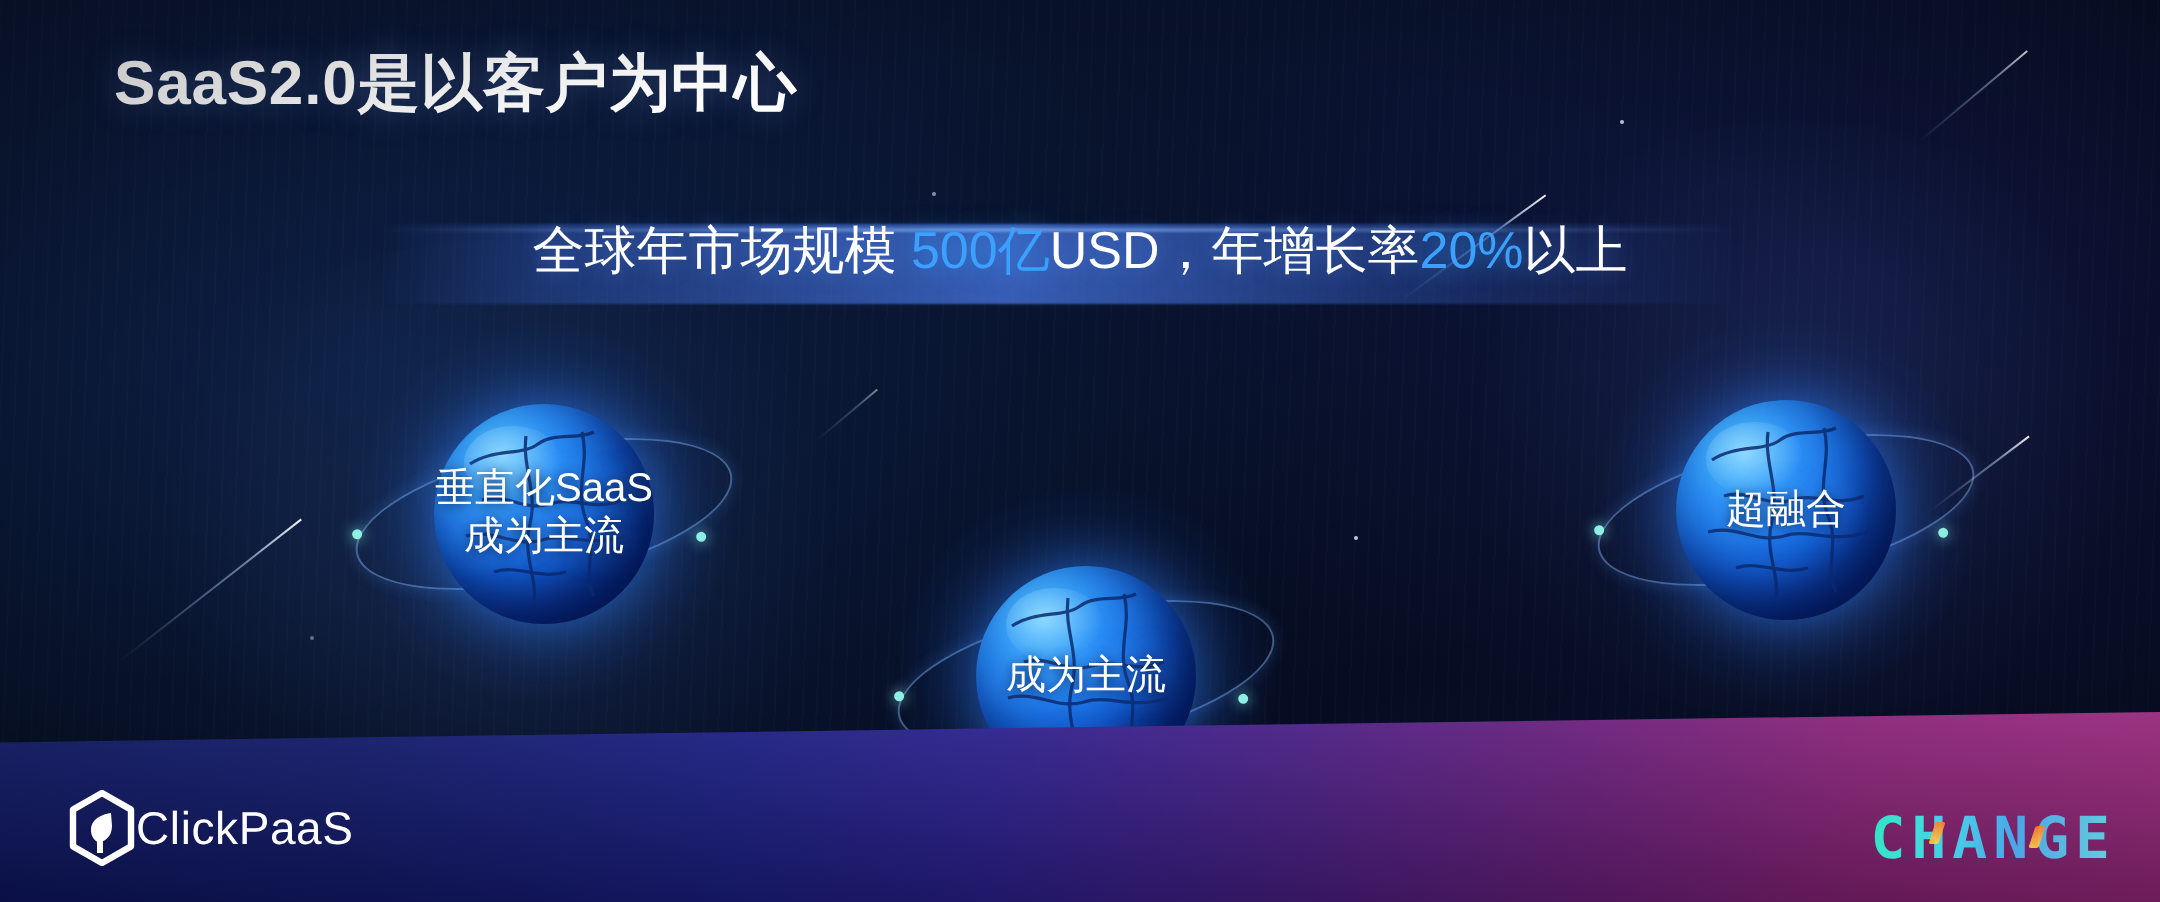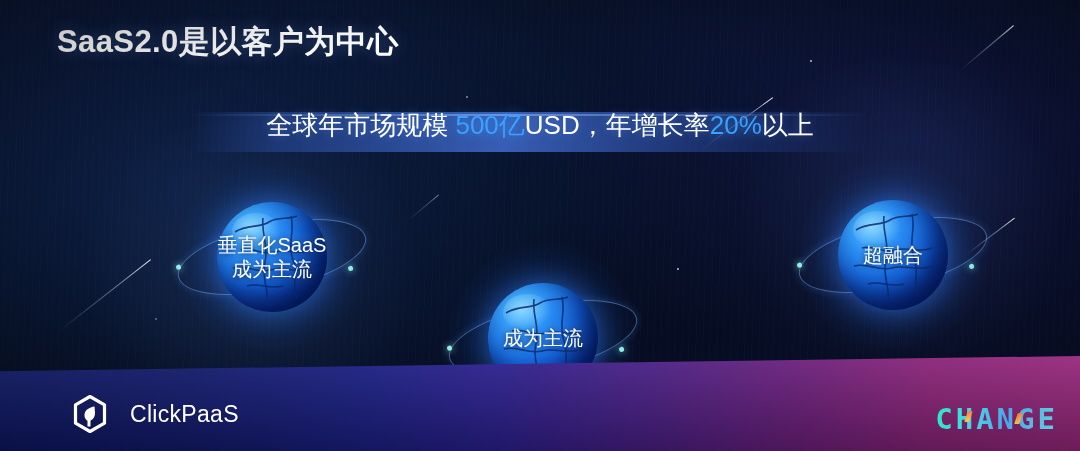--- a/index.html
+++ b/index.html
@@ -137,21 +137,21 @@
     background:linear-gradient(90deg,
       #0d1660 0%, #121a6b 16%, #1b1f84 34%, #2c2090 46%,
       #4a1f86 60%, #6c1f7c 74%, #8a2378 86%, #96277b 100%);
   }
   #bottom::after {
     content:""; position:absolute; inset:0;
     background:linear-gradient(180deg, rgba(255,255,255,0.06) 0%, rgba(0,0,0,0.28) 100%);
   }
 
   
-  #logo { position:absolute; left:34px; bottom:18px; display:flex; align-items:center; gap:23px; z-index:4;margin-left:39px; }
+  #logo { position:absolute; left:34px; bottom:18px; display:flex; align-items:center; gap:0; z-index:4; }
   #logo-mark { width:34px; height:38px; }
   #logo-text { font-size:23px; color:#ffffff; letter-spacing:0.3px; font-weight:500; }
 
   
   #change {
     position:absolute; right:22px; bottom:15px; z-index:4;
     font-size:29px; font-weight:bold; letter-spacing:3px;
     font-family:"DejaVu Sans Mono","Liberation Mono",monospace;
     background:linear-gradient(100deg, #2ee6c0 0%, #3de0d8 18%, #49c8e8 38%, #4aa6e8 58%, #5ab8e0 78%, #63cfe0 100%);
     -webkit-background-clip:text; background-clip:text;

